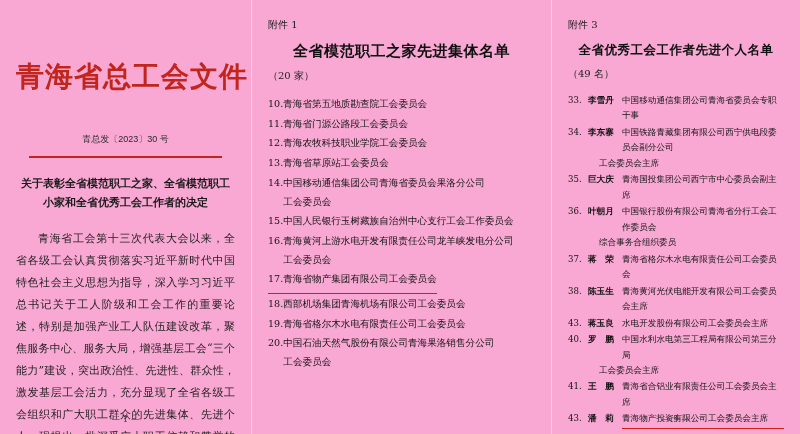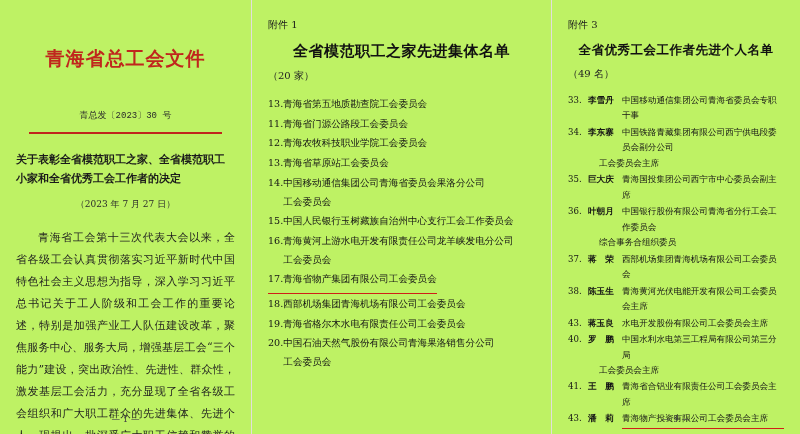--- a/index.html
+++ b/index.html
@@ -12,62 +12,63 @@
   .page{
     position:relative;
     width:800px;height:434px;
     background:#f2f0ee;
     display:flex;
     gap:0;
   }
   
   .col{
     position:relative;
-    background:#bef264;
+    background:#f9a8d4;
     box-sizing:border-box;
     overflow:hidden;
   }
   .col-1{width:252px;border-right:1px solid #e2dedb;}
   .col-2{width:300px;border-right:1px solid #e2dedb;}
   .col-3{width:248px;}
 
   .inner{
     position:absolute;
     top:0;left:0;right:0;bottom:0;
     padding:18px 16px 8px 16px;
     box-sizing:border-box;
   }
 
   
   .doc1-title{
-    margin-top:30px;
+    margin-top:44px;
     text-align:center;
     color:#c0261d;
     font-family:"DejaVu Serif","Liberation Serif",serif;
     font-weight:bold;
-    font-size:19px;
+    font-size:28px;
     letter-spacing:1px;
     line-height:1.1;
     white-space:nowrap;
   }
   .doc1-no{
     margin-top:40px;
     text-align:center;
     font-size:9px;
     color:#2a2a2a;
-    font-family:Liberation Mono, monospace;
+    font-family:Liberation Sans, sans-serif;
   }
   .red-rule{
     margin:10px auto 0 auto;
     width:88%;
     height:2px;
     background:#c0261d;
   }
   .doc1-subject{
     margin-top:16px;
+    text-align:center;
     font-family:"DejaVu Serif","Liberation Serif",serif;
     font-weight:bold;
     font-size:11px;
     color:#1a1a1a;
     line-height:1.75;
   }
   .doc1-date{
     margin-top:10px;
     text-align:center;
     font-size:9px;
@@ -150,33 +151,32 @@
 
   <div class="col col-1">
     <div class="inner">
       <div class="doc1-title">青海省总工会文件</div>
       <div class="doc1-no">青总发〔2023〕30 号</div>
       <div class="red-rule"></div>
       <div class="doc1-subject">
         <div>关于表彰全省模范职工之家、全省模范职工</div>
         <div>小家和全省优秀工会工作者的决定</div>
       </div>
-      <div class="doc1-date">（2023 年 7 月 27 日）</div>
       <div class="doc1-body">青海省工会第十三次代表大会以来，全省各级工会认真贯彻落实习近平新时代中国特色社会主义思想为指导，深入学习习近平总书记关于工人阶级和工会工作的重要论述，特别是加强产业工人队伍建设改革，聚焦服务中心、服务大局，增强基层工会“三个能力”建设，突出政治性、先进性、群众性，激发基层工会活力，充分显现了全省各级工会组织和广大职工群众的先进集体、先进个人。现提出一批深受广大职工信赖和赞誉的先进集体、先进个人。</div>
     </div>
     <div class="page-num">— 1 —</div>
   </div>
 
   <div class="col col-2">
     <div class="inner">
       <div class="attach-label">附件 1</div>
       <div class="list-title">全省模范职工之家先进集体名单</div>
       <div class="list-count">（20 家）</div>
       <div class="list" id="list-2">
-          <div class="item"><span class="line1">13.青海省第五地质勘查院工会委员会</span></div>
+          <div class="item"><span class="line1">10.青海省第五地质勘查院工会委员会</span></div>
           <div class="item"><span class="line1">11.青海省门源公路段工会委员会</span></div>
           <div class="item"><span class="line1">12.青海农牧科技职业学院工会委员会</span></div>
           <div class="item"><span class="line1">13.青海省草原站工会委员会</span></div>
           <div class="item"><span class="line1">14.中国移动通信集团公司青海省委员会果洛分公司</span><br><span class="cont">工会委员会</span></div>
           <div class="item"><span class="line1">15.中国人民银行玉树藏族自治州中心支行工会工作委员会</span></div>
           <div class="item"><span class="line1">16.青海黄河上游水电开发有限责任公司龙羊峡发电分公司</span><br><span class="cont">工会委员会</span></div>
           <div class="item highlight"><span class="line1">17.青海省物产集团有限公司工会委员会</span></div>
           <div class="item"><span class="line1">18.西部机场集团青海机场有限公司工会委员会</span></div>
           <div class="item"><span class="line1">19.青海省格尔木水电有限责任公司工会委员会</span></div>
           <div class="item"><span class="line1">20.中国石油天然气股份有限公司青海果洛销售分公司</span><br><span class="cont">工会委员会</span></div>
@@ -217,21 +217,21 @@
               <span class="idx">36.</span>
               <span class="nm">叶朝月</span>
               <span class="dsc">中国银行股份有限公司青海省分行工会工作委员会</span>
             </div>
             <span class="sub">综合事务合组织委员</span>
           </div>
           <div class="name-block">
             <div class="name-row">
               <span class="idx">37.</span>
               <span class="nm">蒋　荣</span>
-              <span class="dsc">西部机场集团青海机场有限公司工会委员会</span>
+              <span class="dsc">青海省格尔木水电有限责任公司工会委员会</span>
             </div>
           </div>
           <div class="name-block">
             <div class="name-row">
               <span class="idx">38.</span>
               <span class="nm">陈玉生</span>
               <span class="dsc">青海黄河光伏电能开发有限公司工会委员会主席</span>
             </div>
           </div>
           <div class="name-block">

